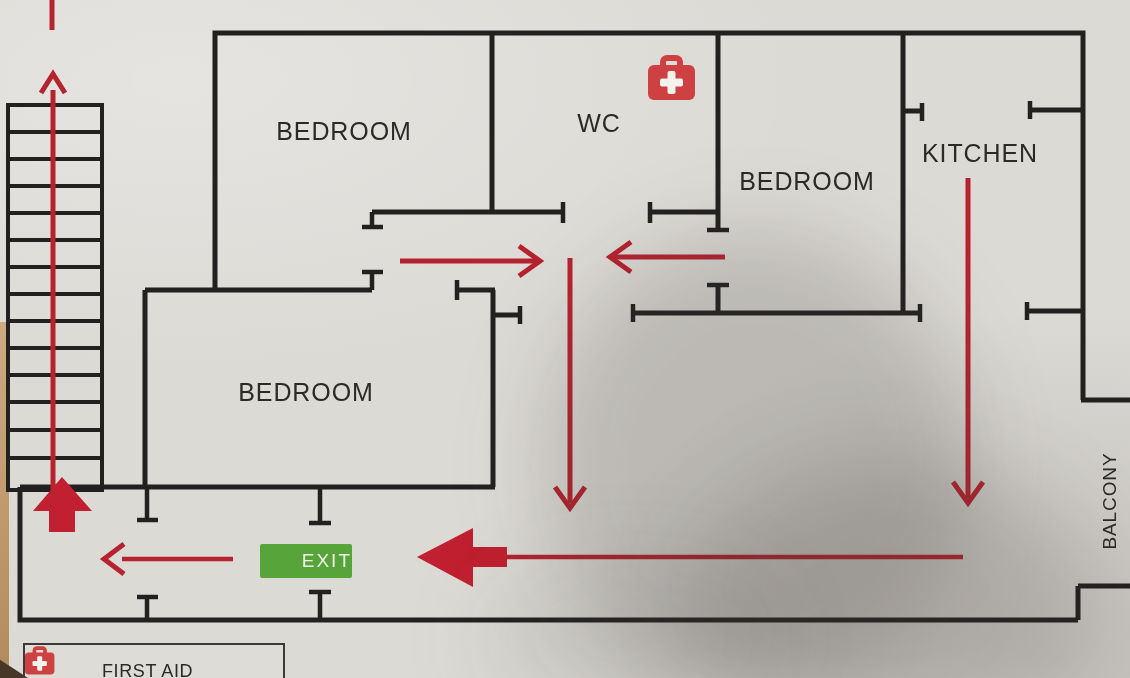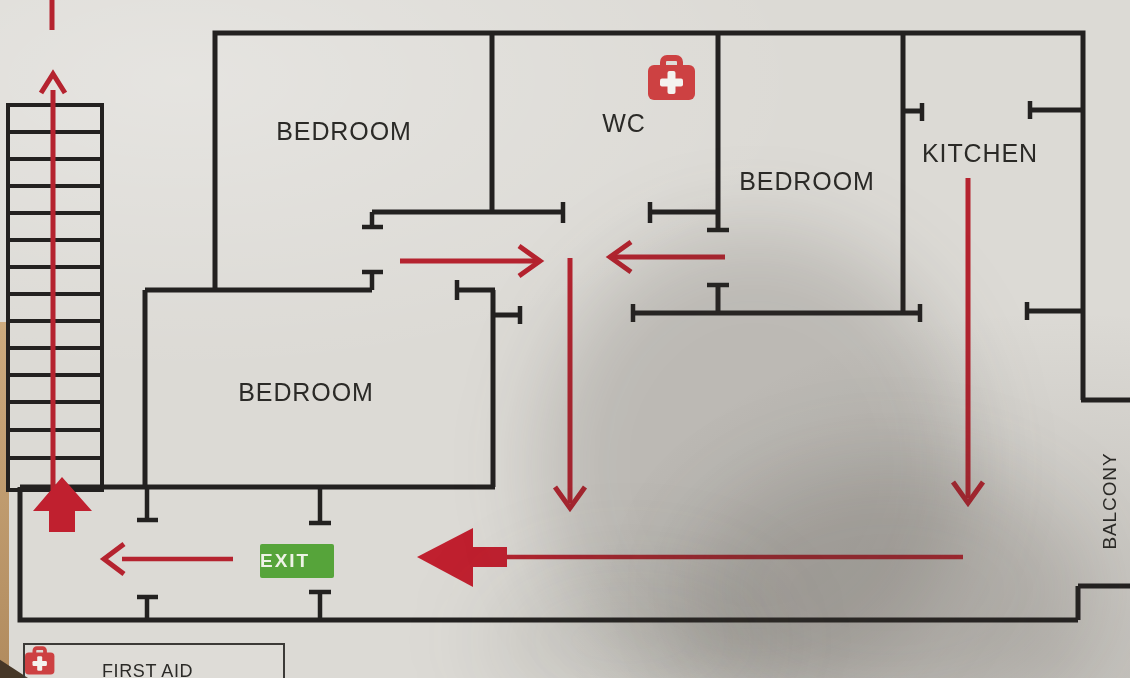--- a/index.html
+++ b/index.html
@@ -31,24 +31,24 @@
   .aid-body{fill:var(--first-aid-red);}
   .aid-handle{stroke:var(--first-aid-red);stroke-width:6;fill:none;}
   .aid-cross{fill:#f4f2ee;}
   .room-label{
     position:absolute;transform:translate(-50%,-50%);
     color:var(--label-ink);font-size:25px;letter-spacing:.9px;white-space:nowrap;
   }
   .room-label.small{font-size:19px;}
   .room-label.rotated{transform:translate(-50%,-50%) rotate(-90deg);}
   .exit-sign{
-    position:absolute;left:260px;top:544px;width:74px;height:34px;
+    position:absolute;left:260px;top:544px;width:92px;height:34px;
     background:var(--exit-green);border-radius:2px;
-    color:var(--exit-text);font-size:19px;font-weight:bold;letter-spacing:2px;
-    text-align:left;line-height:34px;
+    color:var(--exit-text);font-size:19px;font-weight:normal;letter-spacing:2px;
+    text-align:right;line-height:34px;
   }
   .legend-box{
     position:absolute;left:23px;top:643px;width:258px;height:60px;
     border:2px solid #3c3a37;background:rgba(255,255,255,.06);
   }
   .legend-label{
     position:absolute;left:77px;top:16px;
     color:var(--label-ink);font-size:18px;letter-spacing:.6px;white-space:nowrap;
   }
   .legend-icon{position:absolute;left:27px;top:10px;}
@@ -186,21 +186,21 @@
 
     <g transform="translate(648,53)">
       <rect class="aid-handle" x="15" y="5" width="17" height="14" rx="4"></rect>
       <rect class="aid-body" x="0" y="12" width="47" height="35" rx="6"></rect>
       <rect class="aid-cross" x="19.5" y="18" width="8" height="23" rx="2"></rect>
       <rect class="aid-cross" x="12" y="25.5" width="23" height="8" rx="2"></rect>
     </g>
   </svg>
 
   <div class="room-label" style="left:344px;top:131px">BEDROOM</div>
-  <div class="room-label" style="left:624px;top:123px">WC</div>
+  <div class="room-label" style="left:599px;top:123px">WC</div>
   <div class="room-label" style="left:807px;top:181px">BEDROOM</div>
   <div class="room-label" style="left:980px;top:153px">KITCHEN</div>
   <div class="room-label" style="left:306px;top:392px">BEDROOM</div>
   <div class="room-label small rotated" style="left:1110px;top:501px">BALCONY</div>
 
   <div class="exit-sign">EXIT</div>
 
   <div class="legend-box">
     <svg class="legend-icon" width="34" height="34" viewBox="0 0 50 50">
       <g transform="scale(0.92)">

